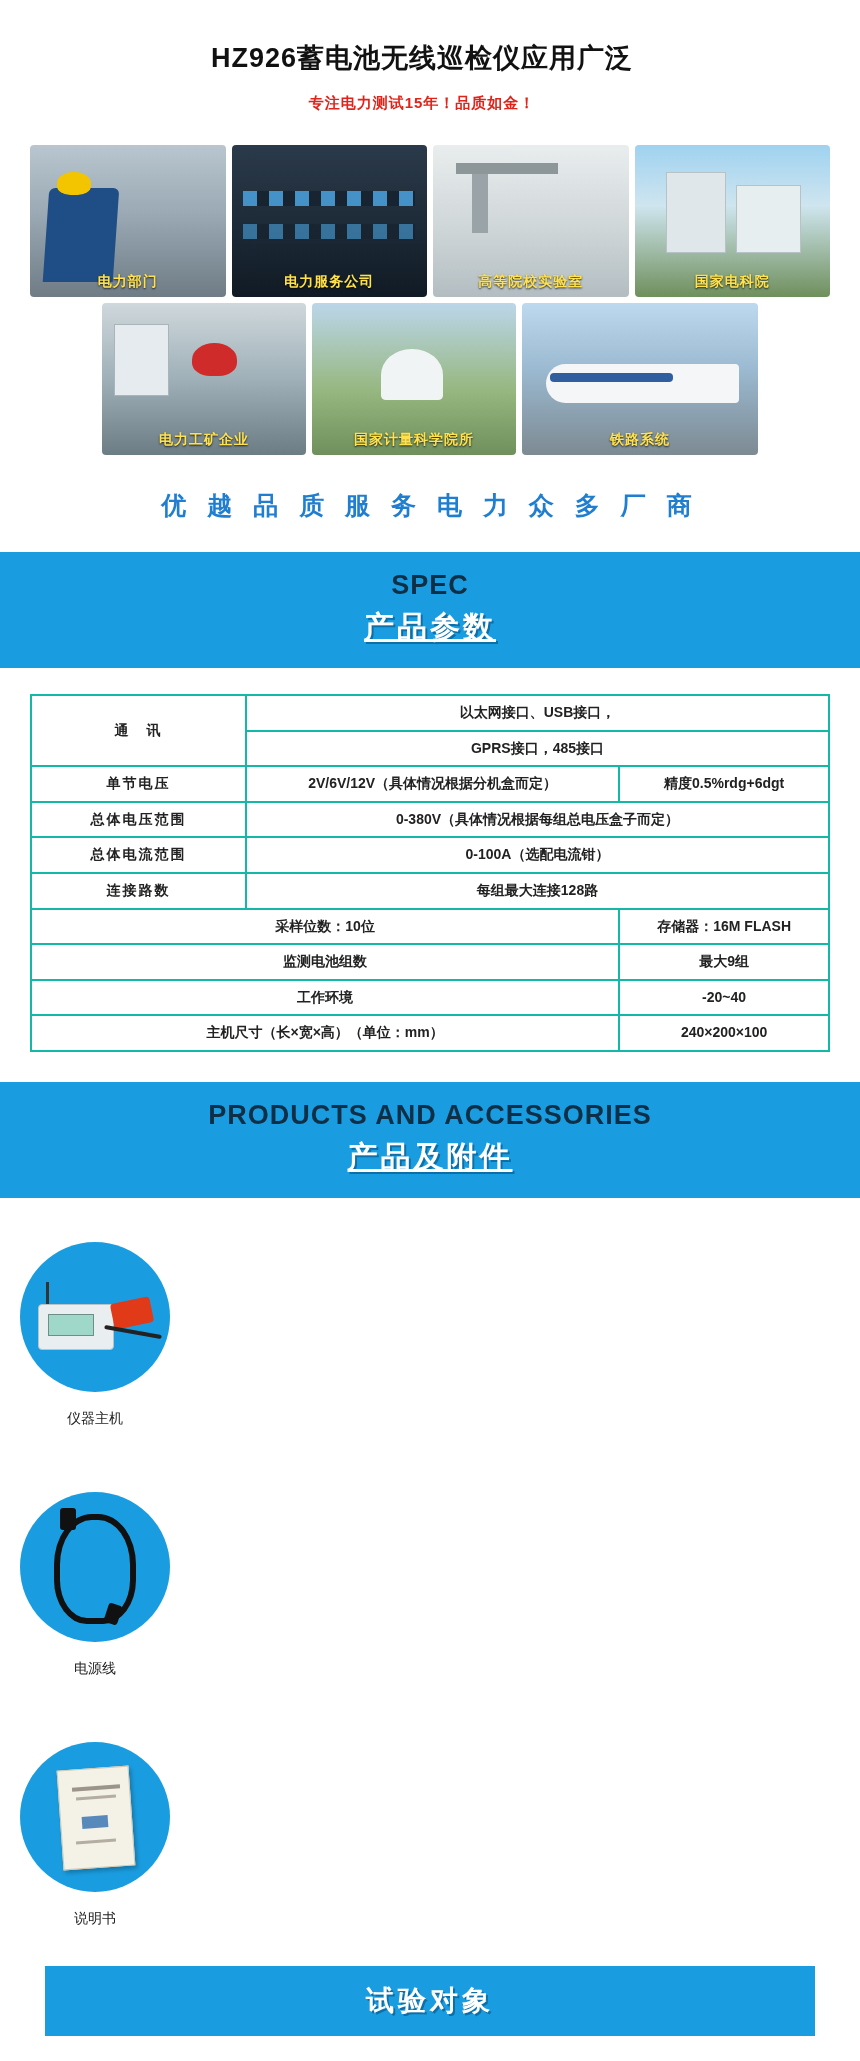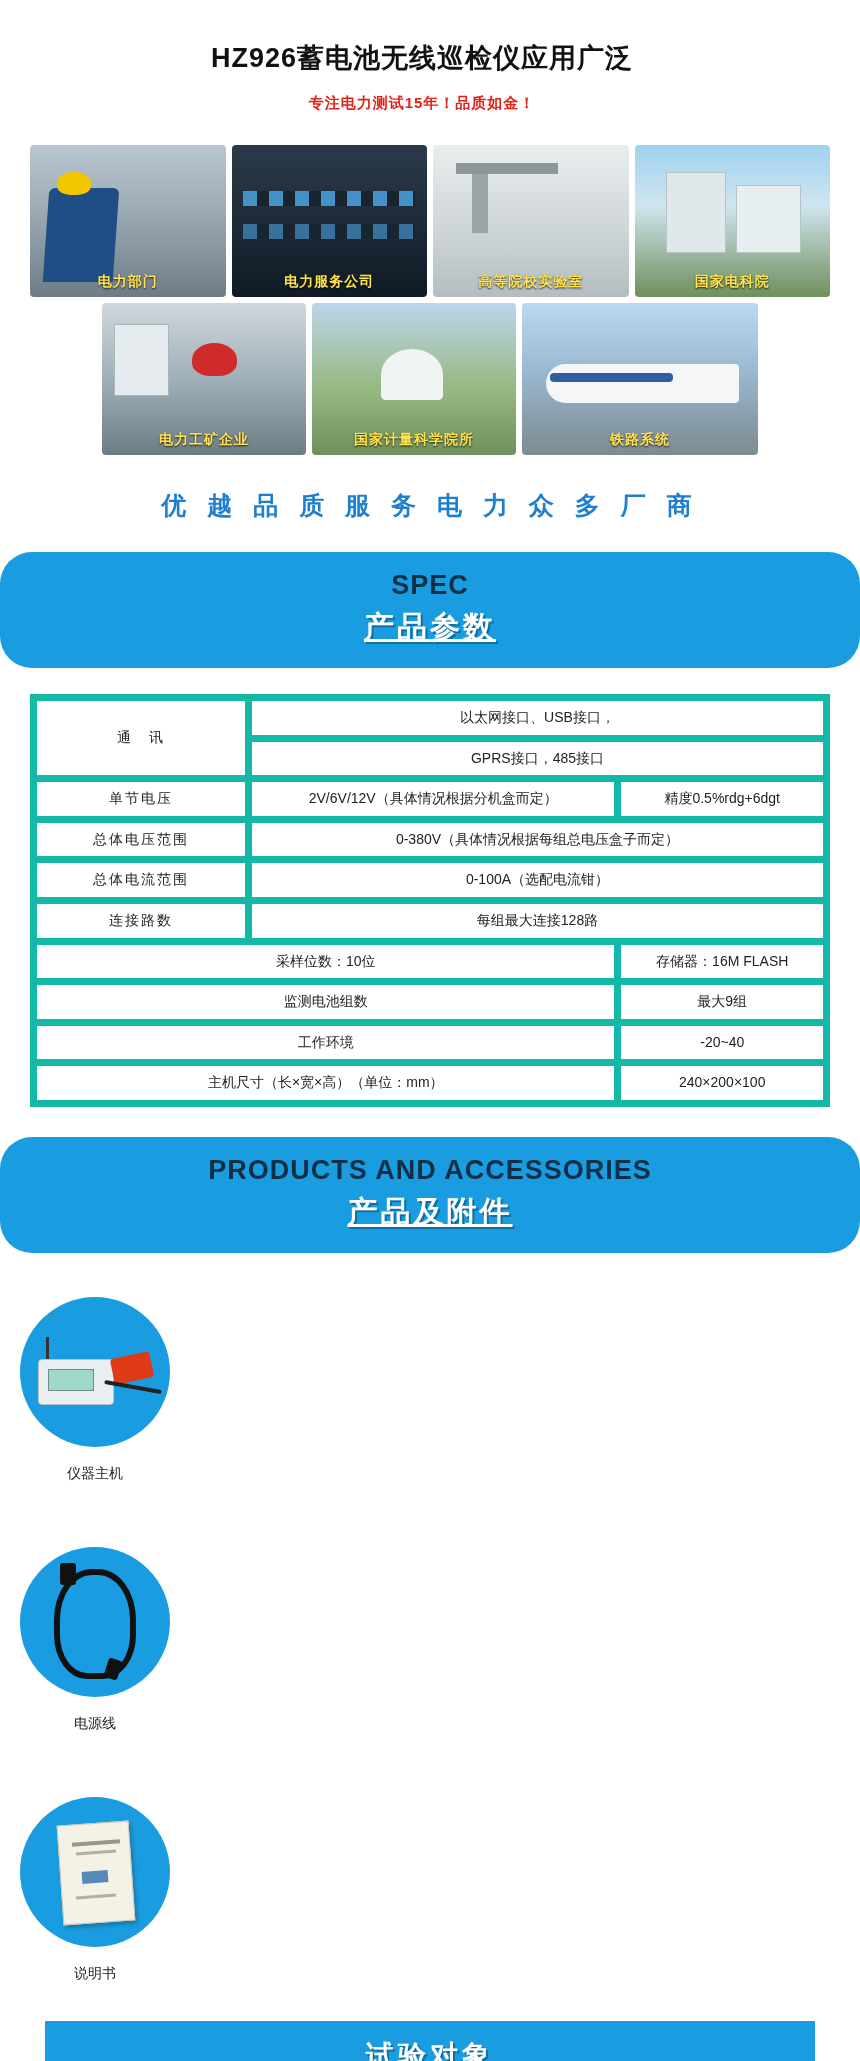--- a/index.html
+++ b/index.html
@@ -101,21 +101,20 @@
     font-weight: bold;
     letter-spacing: 7px;
   }
 
   
   .band {
     background: #1a9de0;
     color: #fff;
     text-align: center;
     padding: 18px 0 20px 0;
-    border-radius: 32px;
   }
   .band-en {
     font-size: 27px;
     font-weight: bold;
     letter-spacing: 1px;
     color: #0f2f47;
   }
   .band-cn {
     margin-top: 6px;
     font-size: 30px;
@@ -127,25 +126,26 @@
   }
 
   
   .spec-wrap { padding: 26px 30px 30px 30px; }
   table.spec {
     width: 100%;
     border-collapse: collapse;
     font-size: 14px;
   }
   table.spec td {
-    border: 7px solid #14b8a6;
+    border: 2px solid #14b8a6;
     padding: 7px 6px;
     text-align: center;
     vertical-align: middle;
     line-height: 1.4;
+    font-weight: bold;
   }
   table.spec td.label { width: 215px; letter-spacing: 2px; }
 
   
   .acc-wrap { padding: 44px 0 20px 0; }
   .acc-row { display: flex; justify-content: center; gap: 64px; flex-direction: column; }
   .acc-item { width: 190px; text-align: center; }
   .acc-circle {
     width: 150px; height: 150px;
     margin: 0 auto;

